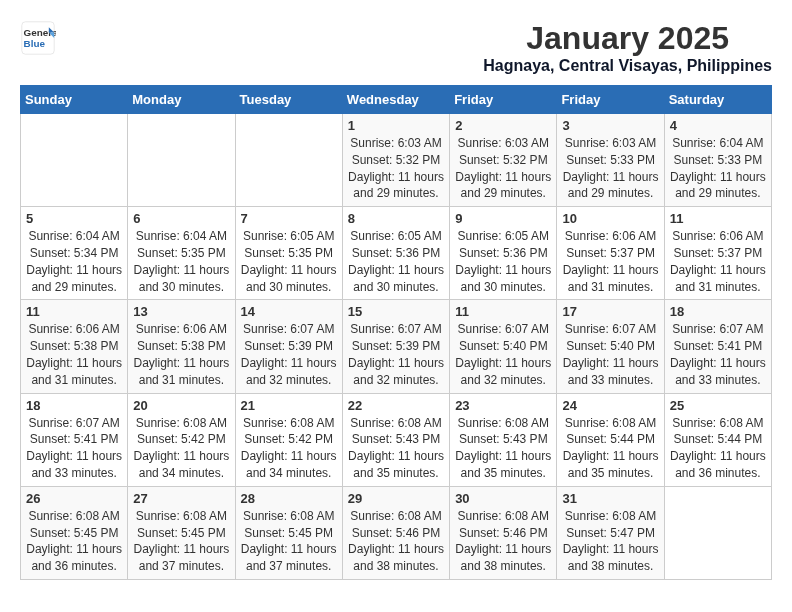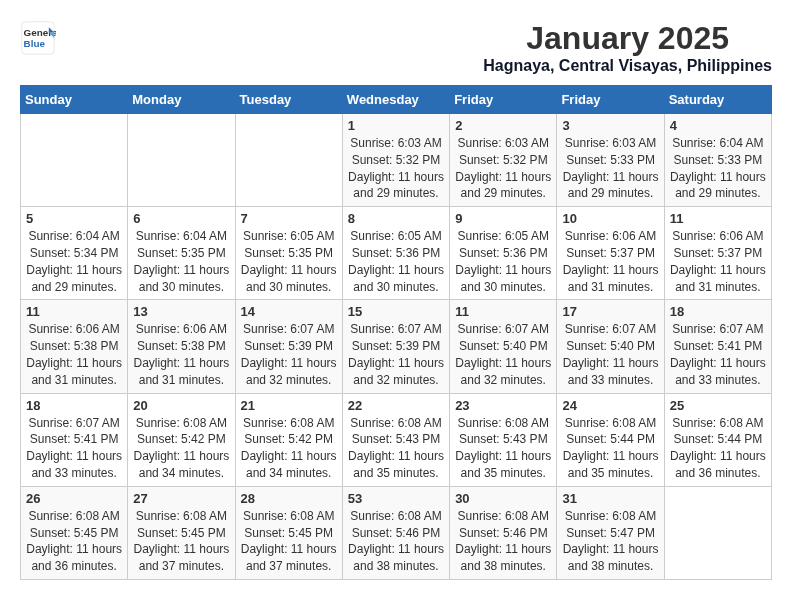--- a/index.html
+++ b/index.html
@@ -229,21 +229,21 @@
         </td>
         <td>
           <div class="day-number">27</div>
           <div class="day-info">Sunrise: 6:08 AM<br>Sunset: 5:45 PM<br>Daylight: 11 hours and 37 minutes.</div>
         </td>
         <td>
           <div class="day-number">28</div>
           <div class="day-info">Sunrise: 6:08 AM<br>Sunset: 5:45 PM<br>Daylight: 11 hours and 37 minutes.</div>
         </td>
         <td>
-          <div class="day-number">53</div>
+          <div class="day-number">29</div>
           <div class="day-info">Sunrise: 6:08 AM<br>Sunset: 5:46 PM<br>Daylight: 11 hours and 38 minutes.</div>
         </td>
         <td>
           <div class="day-number">30</div>
           <div class="day-info">Sunrise: 6:08 AM<br>Sunset: 5:46 PM<br>Daylight: 11 hours and 38 minutes.</div>
         </td>
         <td>
           <div class="day-number">31</div>
           <div class="day-info">Sunrise: 6:08 AM<br>Sunset: 5:47 PM<br>Daylight: 11 hours and 38 minutes.</div>
         </td>

